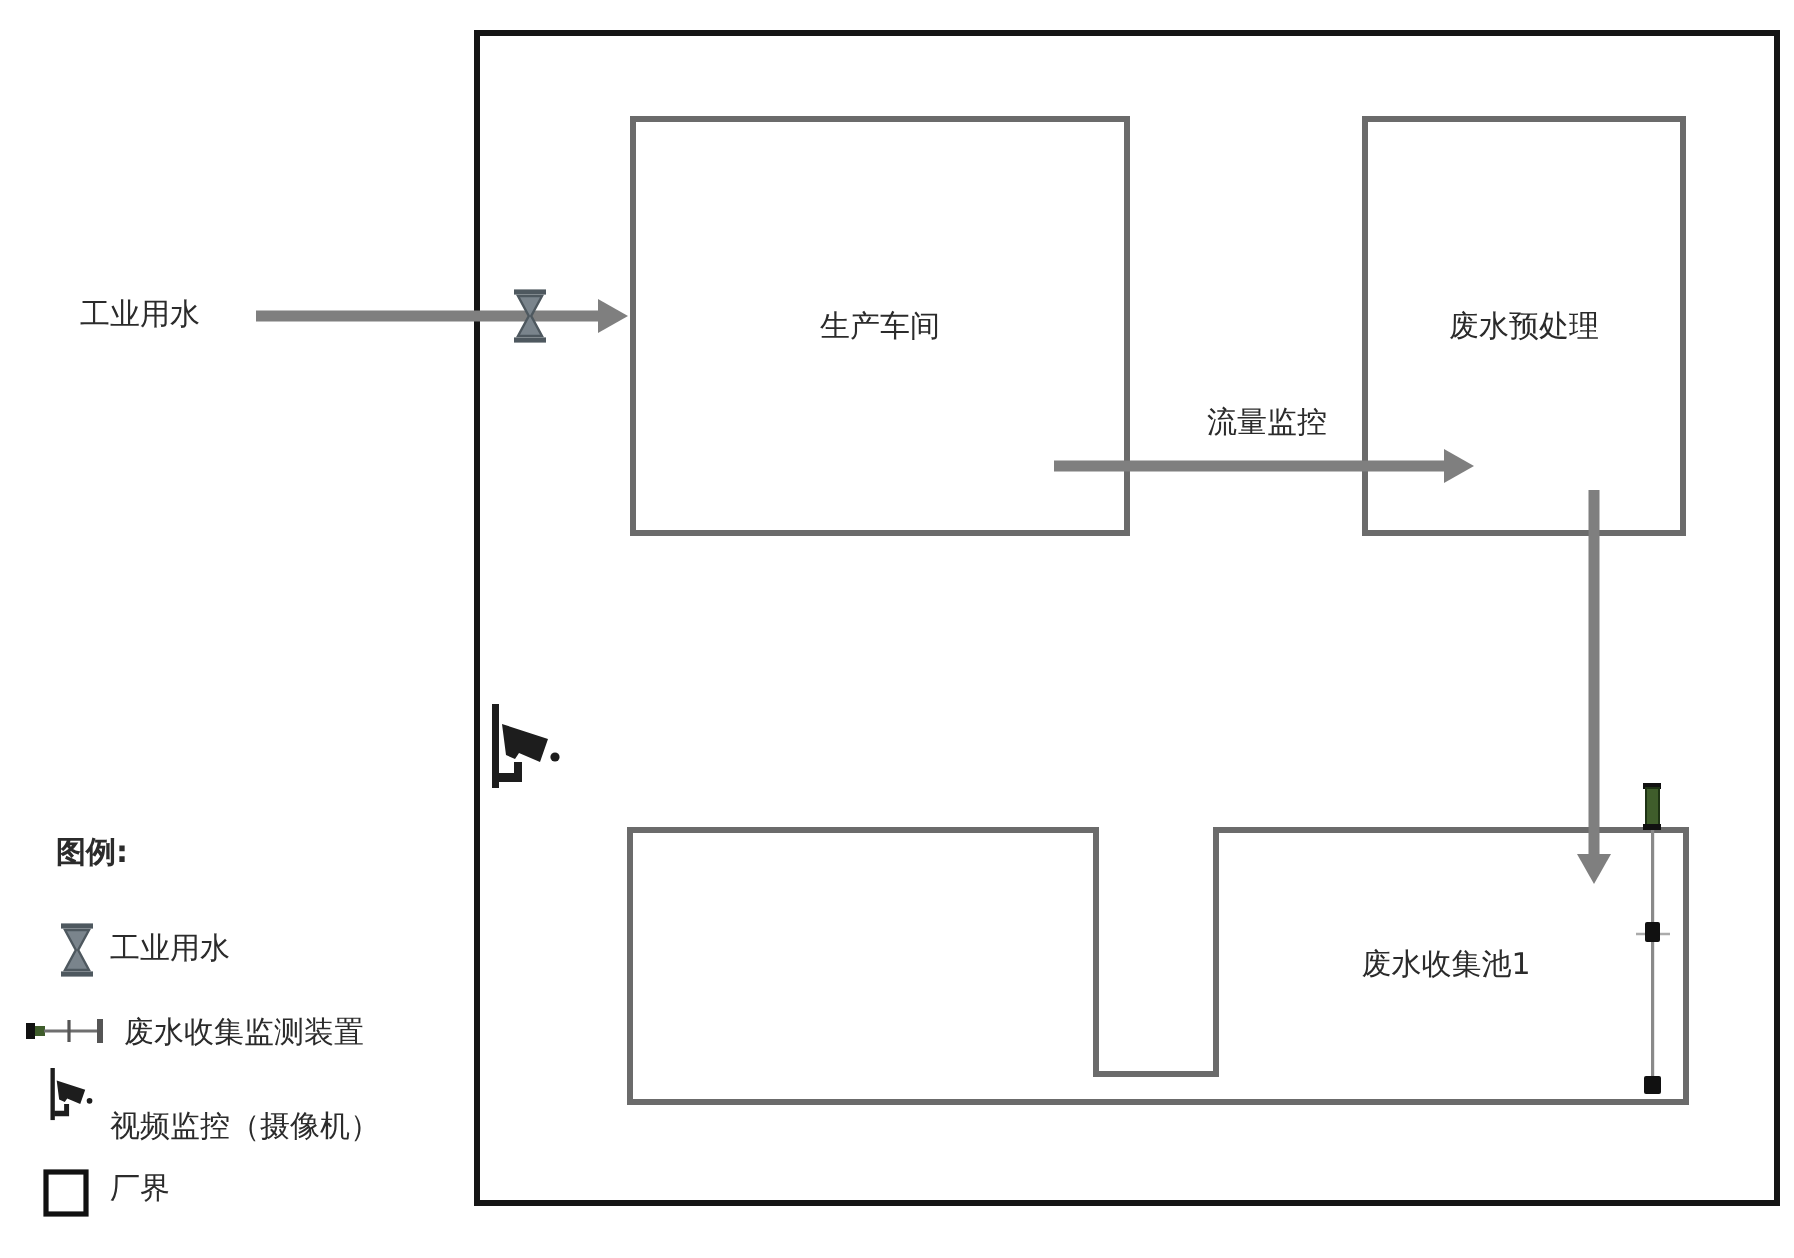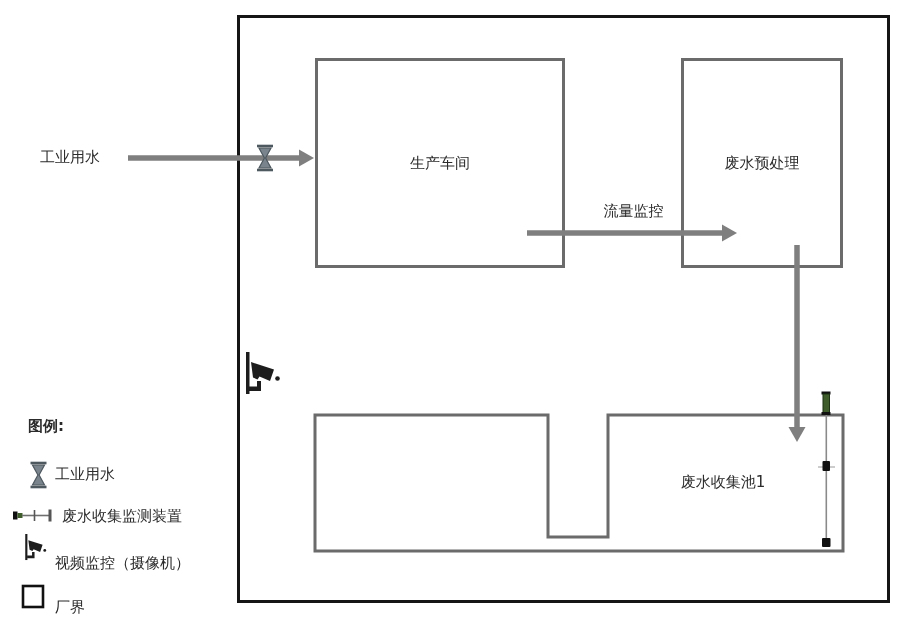--- a/index.html
+++ b/index.html
@@ -131,15 +131,15 @@
   <div class="abs label centered" style="left:623px;top:474px;width:200px;text-align:center;">废水收集池1</div>
 
   <div id="legend-title" class="abs label">图例:</div>
 
   <div class="abs label" style="left:55px;top:466px;">工业用水</div>
 
   <div class="abs label" style="left:62px;top:508px;">废水收集监测装置</div>
 
   <div class="abs label" style="left:55px;top:555px;">视频监控（摄像机）</div>
 
-  <div class="abs label" style="left:55px;top:599px;font-family:Liberation Serif, serif;">厂界</div>
+  <div class="abs label" style="left:55px;top:587px;font-family:Liberation Serif, serif;">厂界</div>
 
 </div>
 
 </body></html>

